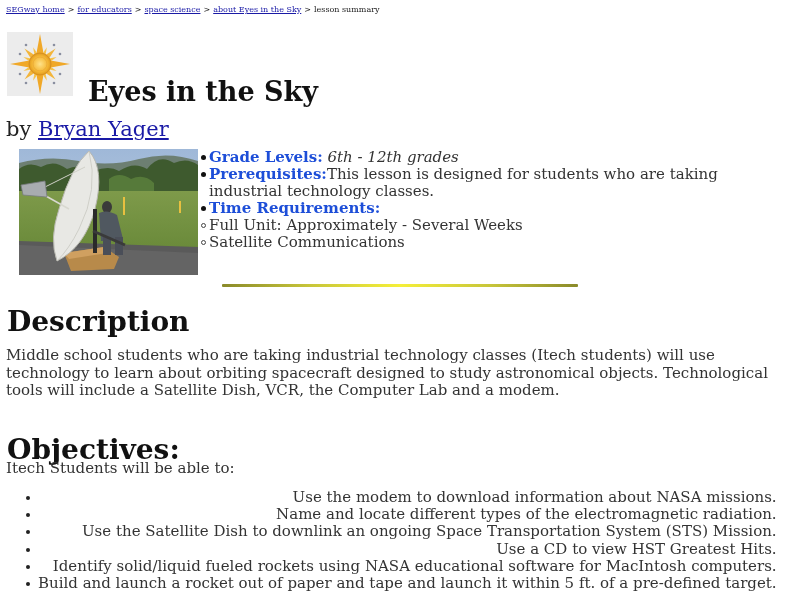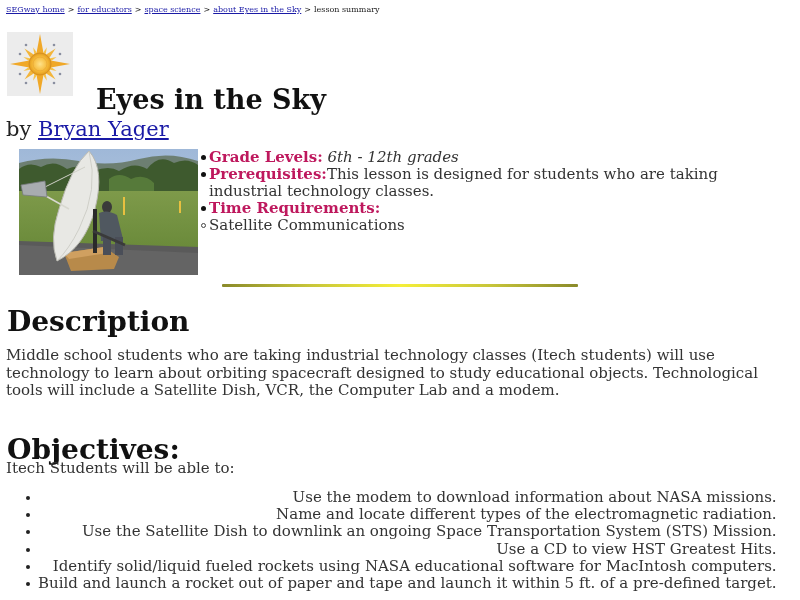--- a/index.html
+++ b/index.html
@@ -36,21 +36,21 @@
       left: 7px;
       top: 32px;
       width: 66px;
       height: 64px;
       background: #ececec;
     }
     .title {
       position: absolute;
       left: 80px;
       top: 68px;
-      margin: 16px;
+      margin: 8px;
       font-size: 27px;
       font-weight: bold;
       color: #111;
       white-space: nowrap;
     }
     .byline {
       position: absolute;
       left: 6px;
       top: 117px;
       font-size: 21px;
@@ -94,21 +94,21 @@
     .info-list li.sub::before {
       content: "";
       position: absolute;
       left: -8px;
       top: 6px;
       width: 3px;
       height: 3px;
       border-radius: 50%;
       border: 1px solid #444;
     }
-    .info-list b { color: #be185d; text-align: right; }
+    .info-list b { color: #1d4ed8; text-align: right; }
 
     .divider {
       position: absolute;
       left: 222px;
       top: 284px;
       width: 356px;
       height: 3px;
       background: linear-gradient(90deg, #8a8a2a 0%, #c8c63a 25%, #f5ef3a 50%, #c8c63a 75%, #8a8a2a 100%);
       border-radius: 1px;
     }
@@ -284,27 +284,28 @@
   <li class="main">
     <b>Grade Levels:</b>
     <i>6th - 12th grades</i>
   </li>
   <li class="main">
     <b>Prerequisites:</b><span>This lesson is designed for students who are taking industrial technology classes.</span>
   </li>
   <li class="main">
     <b>Time Requirements:</b>
   </li>
+  <li class="sub">Full Unit: Approximately - Several Weeks</li>
   <li class="sub">Satellite Communications</li>
 </ul>
 
 <div class="divider"></div>
 
 <h2 class="h-description">Description</h2>
-<p class="desc-text">Middle school students who are taking industrial technology classes (Itech students) will use technology to learn about orbiting spacecraft designed to study educational objects. Technological tools will include a Satellite Dish, VCR, the Computer Lab and a modem.</p>
+<p class="desc-text">Middle school students who are taking industrial technology classes (Itech students) will use technology to learn about orbiting spacecraft designed to study astronomical objects. Technological tools will include a Satellite Dish, VCR, the Computer Lab and a modem.</p>
 
 <h2 class="h-objectives">Objectives:</h2>
 <p class="intro-text">Itech Students will be able to:</p>
 
 <ul class="obj-list">
   <li>Use the modem to download information about NASA missions.</li>
   <li>Name and locate different types of the electromagnetic radiation.</li>
   <li>Use the Satellite Dish to downlink an ongoing Space Transportation System (STS) Mission.</li>
   <li>Use a CD to view HST Greatest Hits.</li>
   <li>Identify solid/liquid fueled rockets using NASA educational software for MacIntosh computers.</li>

